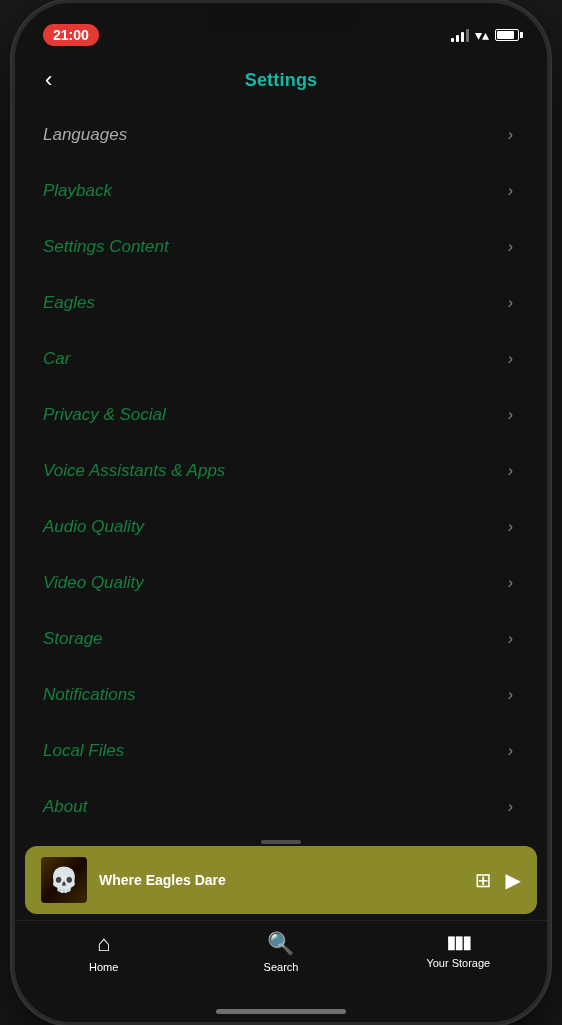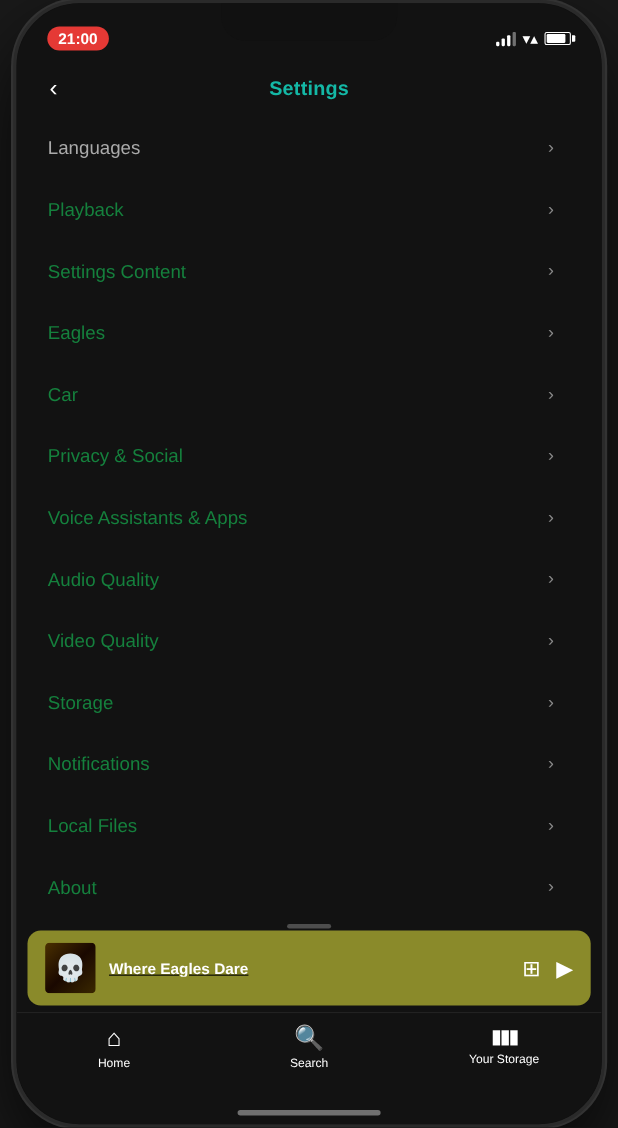--- a/index.html
+++ b/index.html
@@ -155,21 +155,22 @@
       color: #14b8a6;
       font-size: 18px;
       font-weight: 700;
       letter-spacing: 0.2px;
     }
 
     
     .settings-list {
       flex: 1;
       overflow-y: auto;
-      padding: 0 16px 10px 0;
+      padding: 0 6px 10px 0;
+      font-style: italic;
     }
 
     .settings-list::-webkit-scrollbar { display: none; }
 
     .settings-item {
       display: flex;
       align-items: center;
       justify-content: space-between;
       padding: 18px 28px;
       cursor: pointer;
@@ -227,21 +228,20 @@
     }
 
     .skull {
       font-size: 24px;
       filter: hue-rotate(0deg);
     }
 
     .track-info {
       flex: 1;
       overflow: hidden;
-      text-decoration: underline;
     }
 
     .track-title {
       color: white;
       font-size: 14px;
       font-weight: 600;
       white-space: nowrap;
       overflow: hidden;
       text-overflow: ellipsis;
     }

